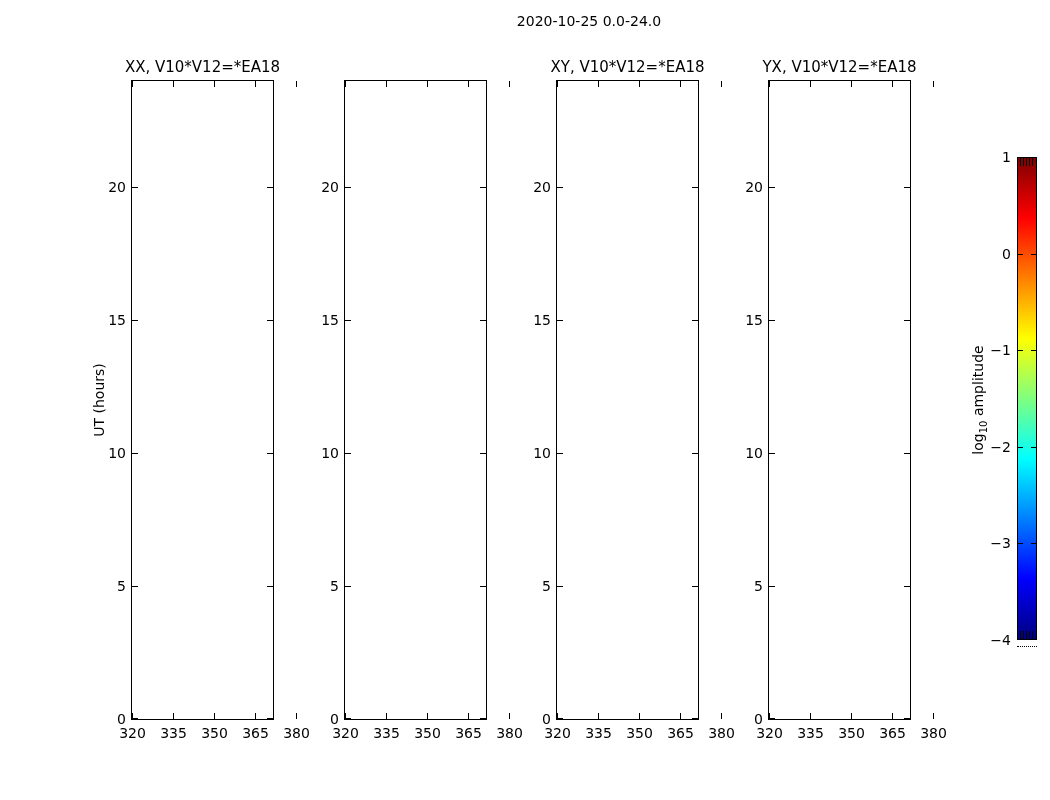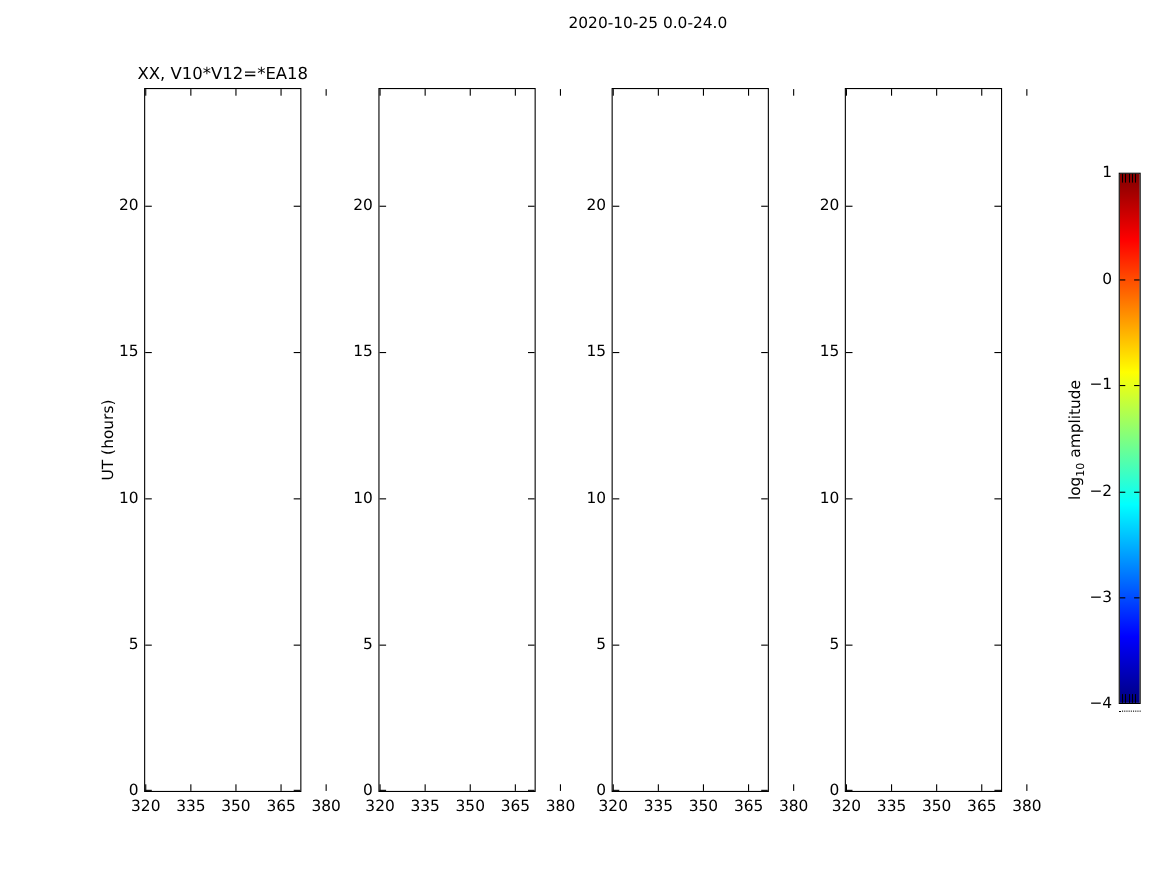--- a/index.html
+++ b/index.html
@@ -147,20 +147,21 @@
         <div class="tick yt" style="top: 372.167px; right: 0px;"></div>
         <div class="yticklabel" style="top: 363.167px;">10</div>
         <div class="tick yt" style="top: 239.25px; left: 0px;"></div>
         <div class="tick yt" style="top: 239.25px; right: 0px;"></div>
         <div class="yticklabel" style="top: 230.25px;">15</div>
         <div class="tick yt" style="top: 106.333px; left: 0px;"></div>
         <div class="tick yt" style="top: 106.333px; right: 0px;"></div>
         <div class="yticklabel" style="top: 97.3333px;">20</div>
       </div>
       <div class="panel" style="left: 556px;">
+    <div class="ptitle">XY, V10*V12=*EA18</div>
   <div class="tick xt" style="left: 0px; top: 0px;"></div>
         <div class="tick xt" style="left: 0px; bottom: 0px;"></div>
         <div class="xticklabel" style="left: -19.5px;">320</div>
         <div class="tick xt" style="left: 41.0156px; top: 0px;"></div>
         <div class="tick xt" style="left: 41.0156px; bottom: 0px;"></div>
         <div class="xticklabel" style="left: 21.5156px;">335</div>
         <div class="tick xt" style="left: 82.0312px; top: 0px;"></div>
         <div class="tick xt" style="left: 82.0312px; bottom: 0px;"></div>
         <div class="xticklabel" style="left: 62.5312px;">350</div>
         <div class="tick xt" style="left: 123.047px; top: 0px;"></div>
@@ -179,20 +180,21 @@
         <div class="tick yt" style="top: 372.167px; right: 0px;"></div>
         <div class="yticklabel" style="top: 363.167px;">10</div>
         <div class="tick yt" style="top: 239.25px; left: 0px;"></div>
         <div class="tick yt" style="top: 239.25px; right: 0px;"></div>
         <div class="yticklabel" style="top: 230.25px;">15</div>
         <div class="tick yt" style="top: 106.333px; left: 0px;"></div>
         <div class="tick yt" style="top: 106.333px; right: 0px;"></div>
         <div class="yticklabel" style="top: 97.3333px;">20</div>
       </div>
       <div class="panel" style="left: 768px;">
+    <div class="ptitle">YX, V10*V12=*EA18</div>
   <div class="tick xt" style="left: 0px; top: 0px;"></div>
         <div class="tick xt" style="left: 0px; bottom: 0px;"></div>
         <div class="xticklabel" style="left: -19.5px;">320</div>
         <div class="tick xt" style="left: 41.0156px; top: 0px;"></div>
         <div class="tick xt" style="left: 41.0156px; bottom: 0px;"></div>
         <div class="xticklabel" style="left: 21.5156px;">335</div>
         <div class="tick xt" style="left: 82.0312px; top: 0px;"></div>
         <div class="tick xt" style="left: 82.0312px; bottom: 0px;"></div>
         <div class="xticklabel" style="left: 62.5312px;">350</div>
         <div class="tick xt" style="left: 123.047px; top: 0px;"></div>

